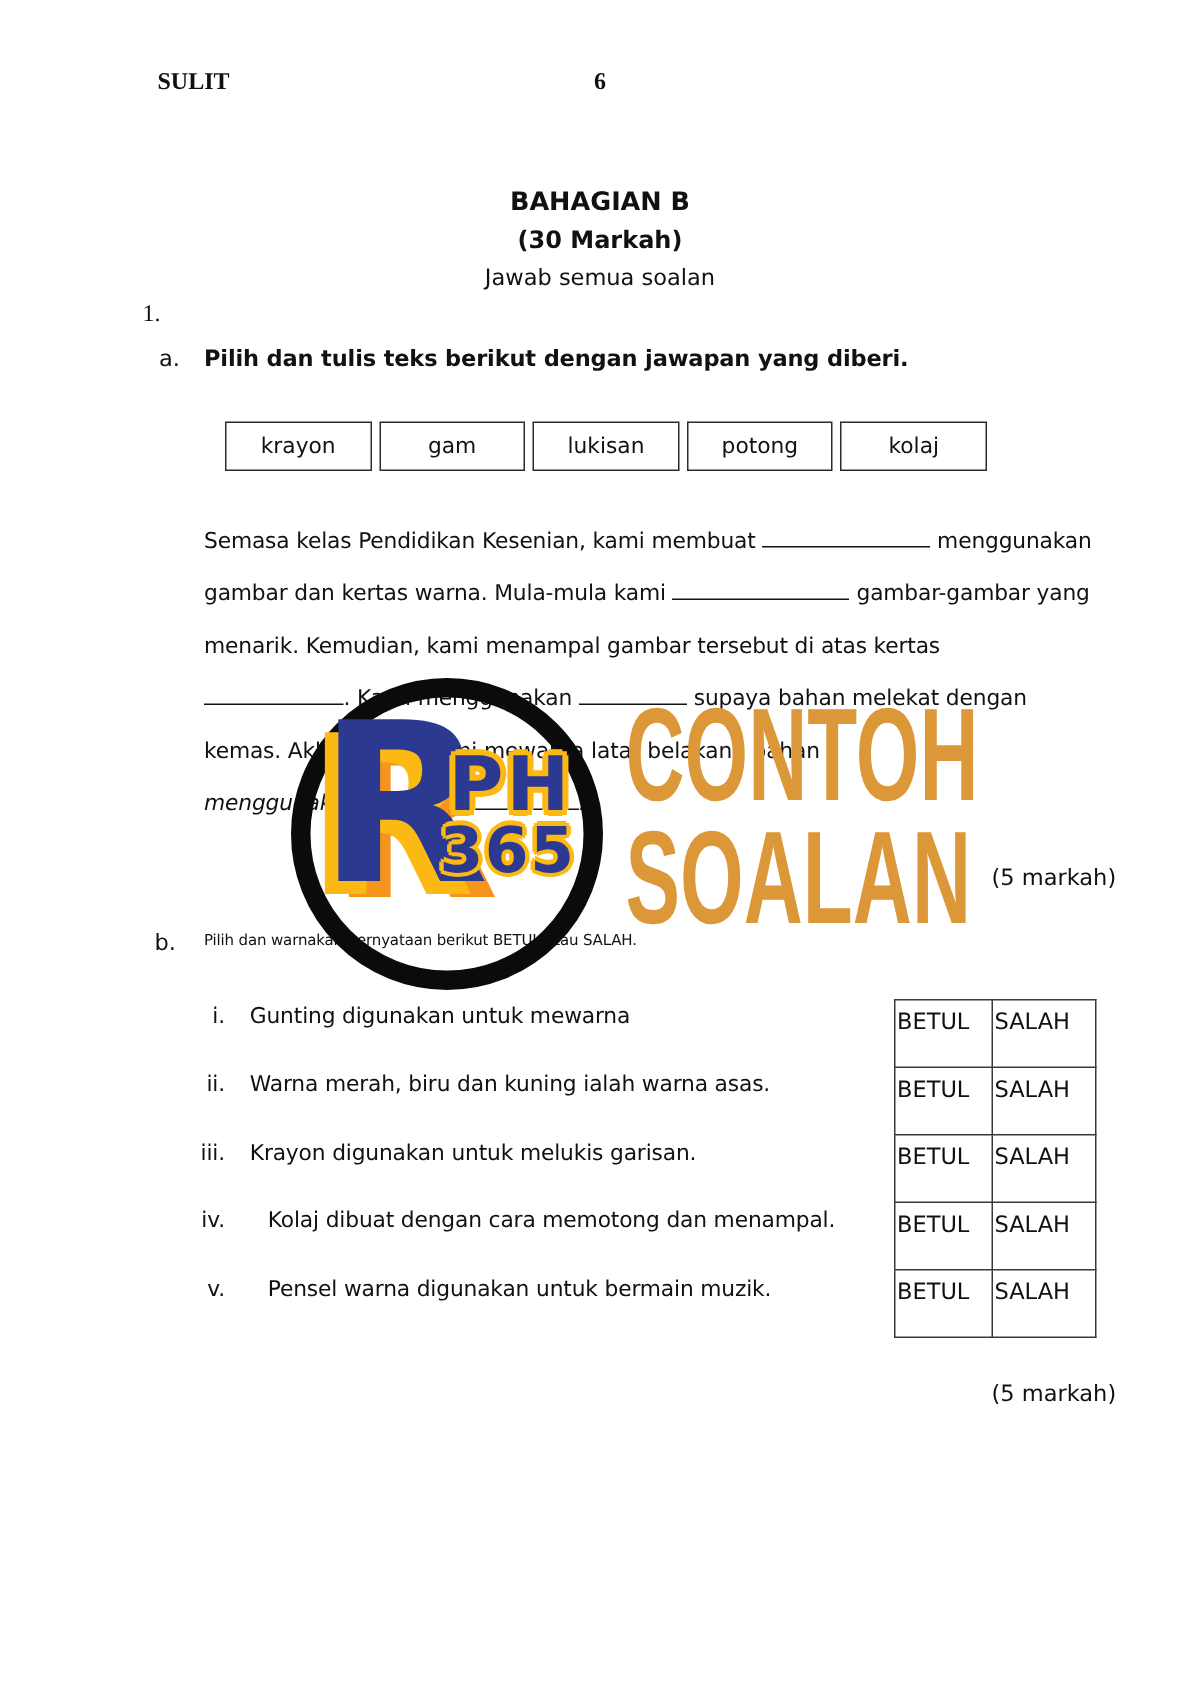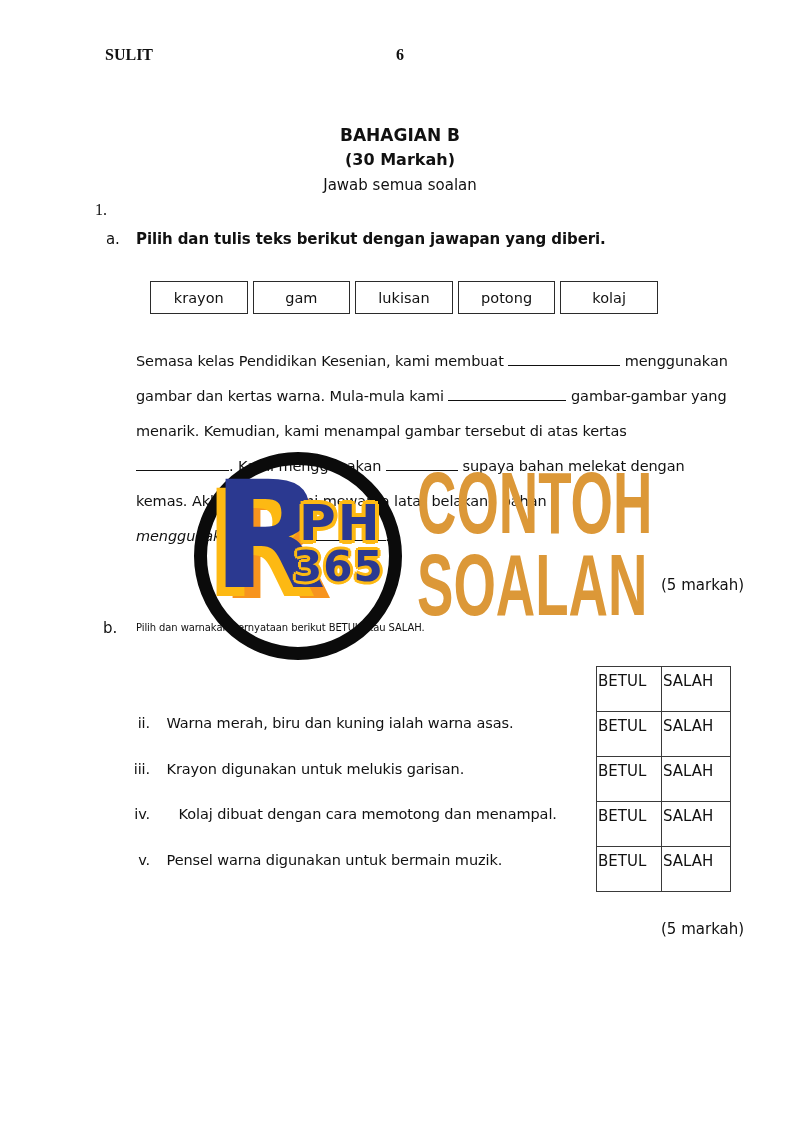--- a/index.html
+++ b/index.html
@@ -112,35 +112,39 @@
   </div>
   <div class="abs body-txt" style="left:136px; top:526px; width:600px;font-style:italic;">
     <span>menggunakan </span><span class="blank" style="width:142px;"></span><span>.</span>
   </div>
 
   <div class="abs" style="left:661px; top:576px; font-size:15px;">(5 markah)</div>
 
   <div class="abs body-txt" style="left:103px; top:618px; font-size:15px;">b.</div>
   <div class="abs body-txt" style="left:136px; top:618px; font-size:10px;">Pilih dan warnakan pernyataan berikut BETUL atau SALAH.</div>
 
+  <div class="abs body-txt" style="left:110px; top:668px;">
+    <span class="item-numeral">i.</span>
+    <span style="margin-left:12px;">Gunting digunakan untuk mewarna</span>
+  </div>
   <div class="abs body-txt" style="left:110px; top:713px;">
     <span class="item-numeral">ii.</span>
     <span style="margin-left:12px;">Warna merah, biru dan kuning ialah warna asas.</span>
   </div>
   <div class="abs body-txt" style="left:110px; top:759px;">
     <span class="item-numeral">iii.</span>
     <span style="margin-left:12px;">Krayon digunakan untuk melukis garisan.</span>
   </div>
   <div class="abs body-txt" style="left:110px; top:804px;">
     <span class="item-numeral">iv.</span>
     <span style="margin-left:24px;">Kolaj dibuat dengan cara memotong dan menampal.</span>
   </div>
   <div class="abs body-txt" style="left:110px; top:850px;">
     <span class="item-numeral">v.</span>
-    <span style="margin-left:12px;">Pensel warna digunakan untuk bermain muzik.</span>
+    <span style="margin-left:24px;">Pensel warna digunakan untuk bermain muzik.</span>
   </div>
 
   <table class="abs bs-table">
     <tbody>
         <tr>
       <td class="bs-td-betul">BETUL</td>
       <td class="bs-td-salah">SALAH</td>
     </tr>
     <tr>
       <td class="bs-td-betul">BETUL</td>

